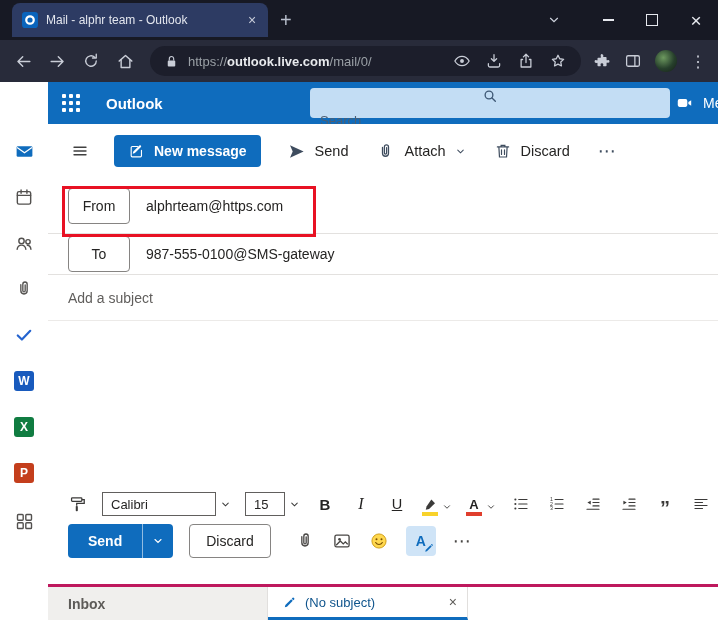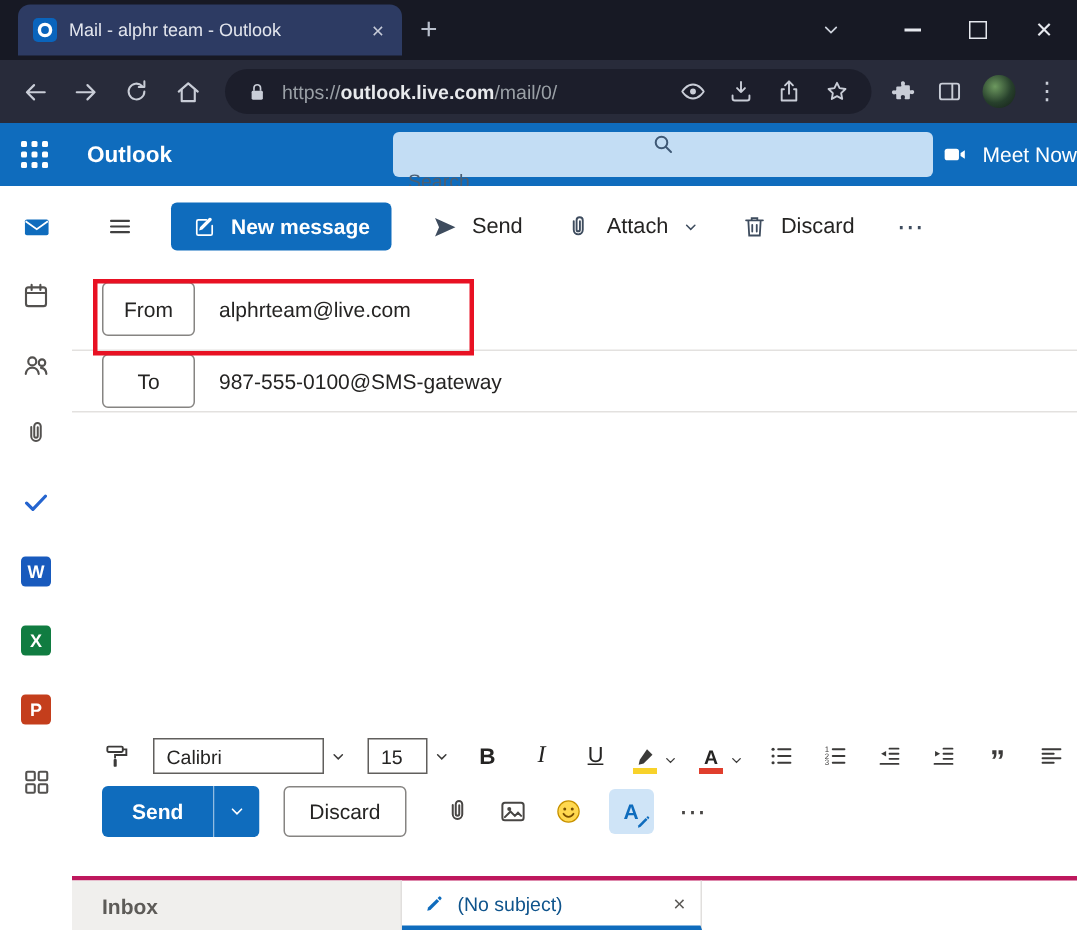--- a/index.html
+++ b/index.html
@@ -30,21 +30,21 @@
   .url-text{font-size:13px;color:#9aa0a6;margin-left:9px;white-space:nowrap;overflow:hidden;}
   .url-host{color:#e8eaed;font-weight:700;}
   .pill-icons{margin-left:auto;display:flex;gap:14px;color:#c9cdd7;align-items:center;}
   .ext-group{display:flex;align-items:center;gap:13px;color:#c9cdd7;margin-right:4px;}
   .avatar{width:22px;height:22px;border-radius:50%;
           background:radial-gradient(circle at 38% 35%,#6d995f,#27402c 55%,#141d17 100%);}
   .kebab{font-size:16px;color:#c9cdd7;letter-spacing:0;}
 
   
   .o-header{height:42px;background:#0f6cbd;position:relative;display:flex;align-items:center;
-            padding-left:14px;overflow:hidden;flex:none;}
+            padding-left:14px;overflow:hidden;flex:none;margin-left:48px;}
   .waffle{width:18px;height:18px;display:grid;grid-template-columns:repeat(3,4px);
           grid-template-rows:repeat(3,4px);gap:3px;}
   .waffle span{background:#fff;border-radius:1px;}
   .o-title{color:#fff;font-size:15px;font-weight:700;margin-left:26px;}
   .o-search{position:absolute;left:262px;top:6px;width:340px;height:30px;background:#c3ddf4;
             border-radius:4px;display:flex;align-items:center;padding:0 10px;gap:8px;flex-direction:column;}
   .o-search svg{color:#3e5875;flex:none;}
   .o-search input{border:none;background:transparent;outline:none;font-size:13px;color:#2b3b4e;
                   width:100%;font-family:inherit;}
   .o-search input::placeholder{color:#4c5f73;opacity:1;}
@@ -343,31 +343,34 @@
             </svg>
           <span>Discard</span>
         </div>
         <span class="cmd-more">⋯</span>
       </div>
 
       <div class="row-from">
         <div class="pill-btn">
             <span>From</span>
           </div>
-        <span class="addr">alphrteam@live.com</span>
+        <span class="addr">alphrteam@https.com</span>
         <div class="annotation"></div>
       </div>
 
       <div class="row-to">
         <div class="pill-btn">
             <span>To</span>
           </div>
         <span class="addr">987-555-0100@SMS-gateway</span>
       </div>
 
+      <div class="row-subject">
+        <input class="subject-input" placeholder="Add a subject" style="">
+      </div>
 
       <div class="body-area"></div>
 
       <div class="fmtbar">
         <div class="fmt-btn">
           <svg width="19" height="19" viewBox="0 0 24 24" fill="none" stroke="currentColor" stroke-width="1.6">
               <rect x="4.5" y="3.5" width="13" height="4.5" rx="1"></rect>
               <path d="M17.5 5.8h3v4.7H11v3"></path>
               <rect x="9.8" y="13.8" width="2.6" height="6.7" rx="1" fill="currentColor" stroke="none"></rect>
             </svg>

